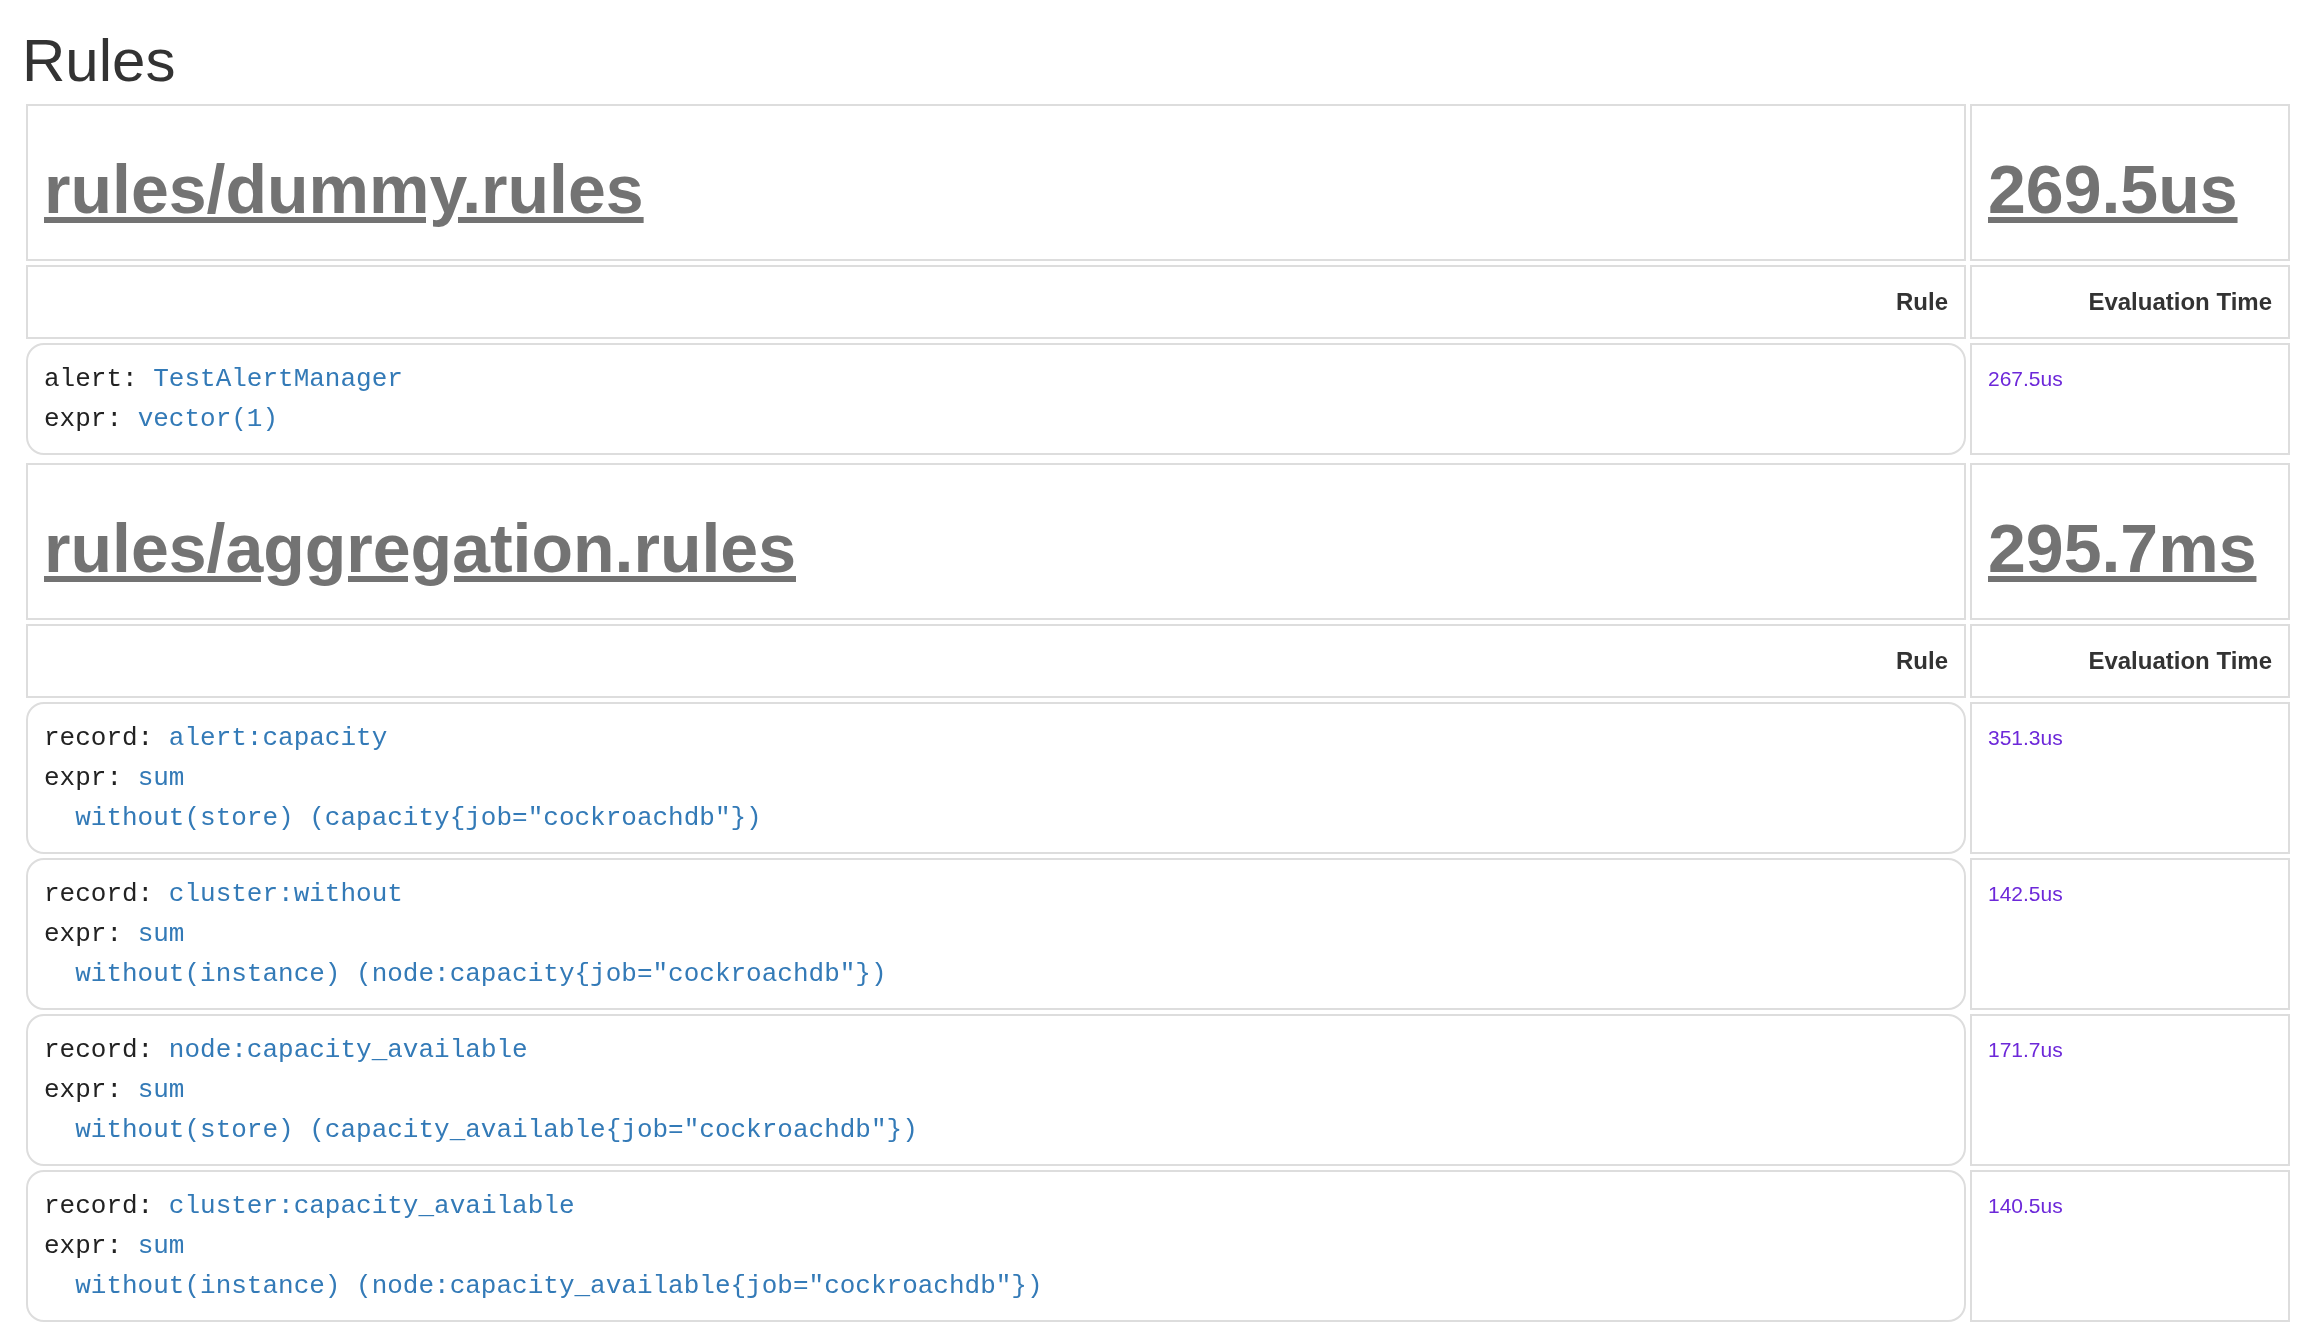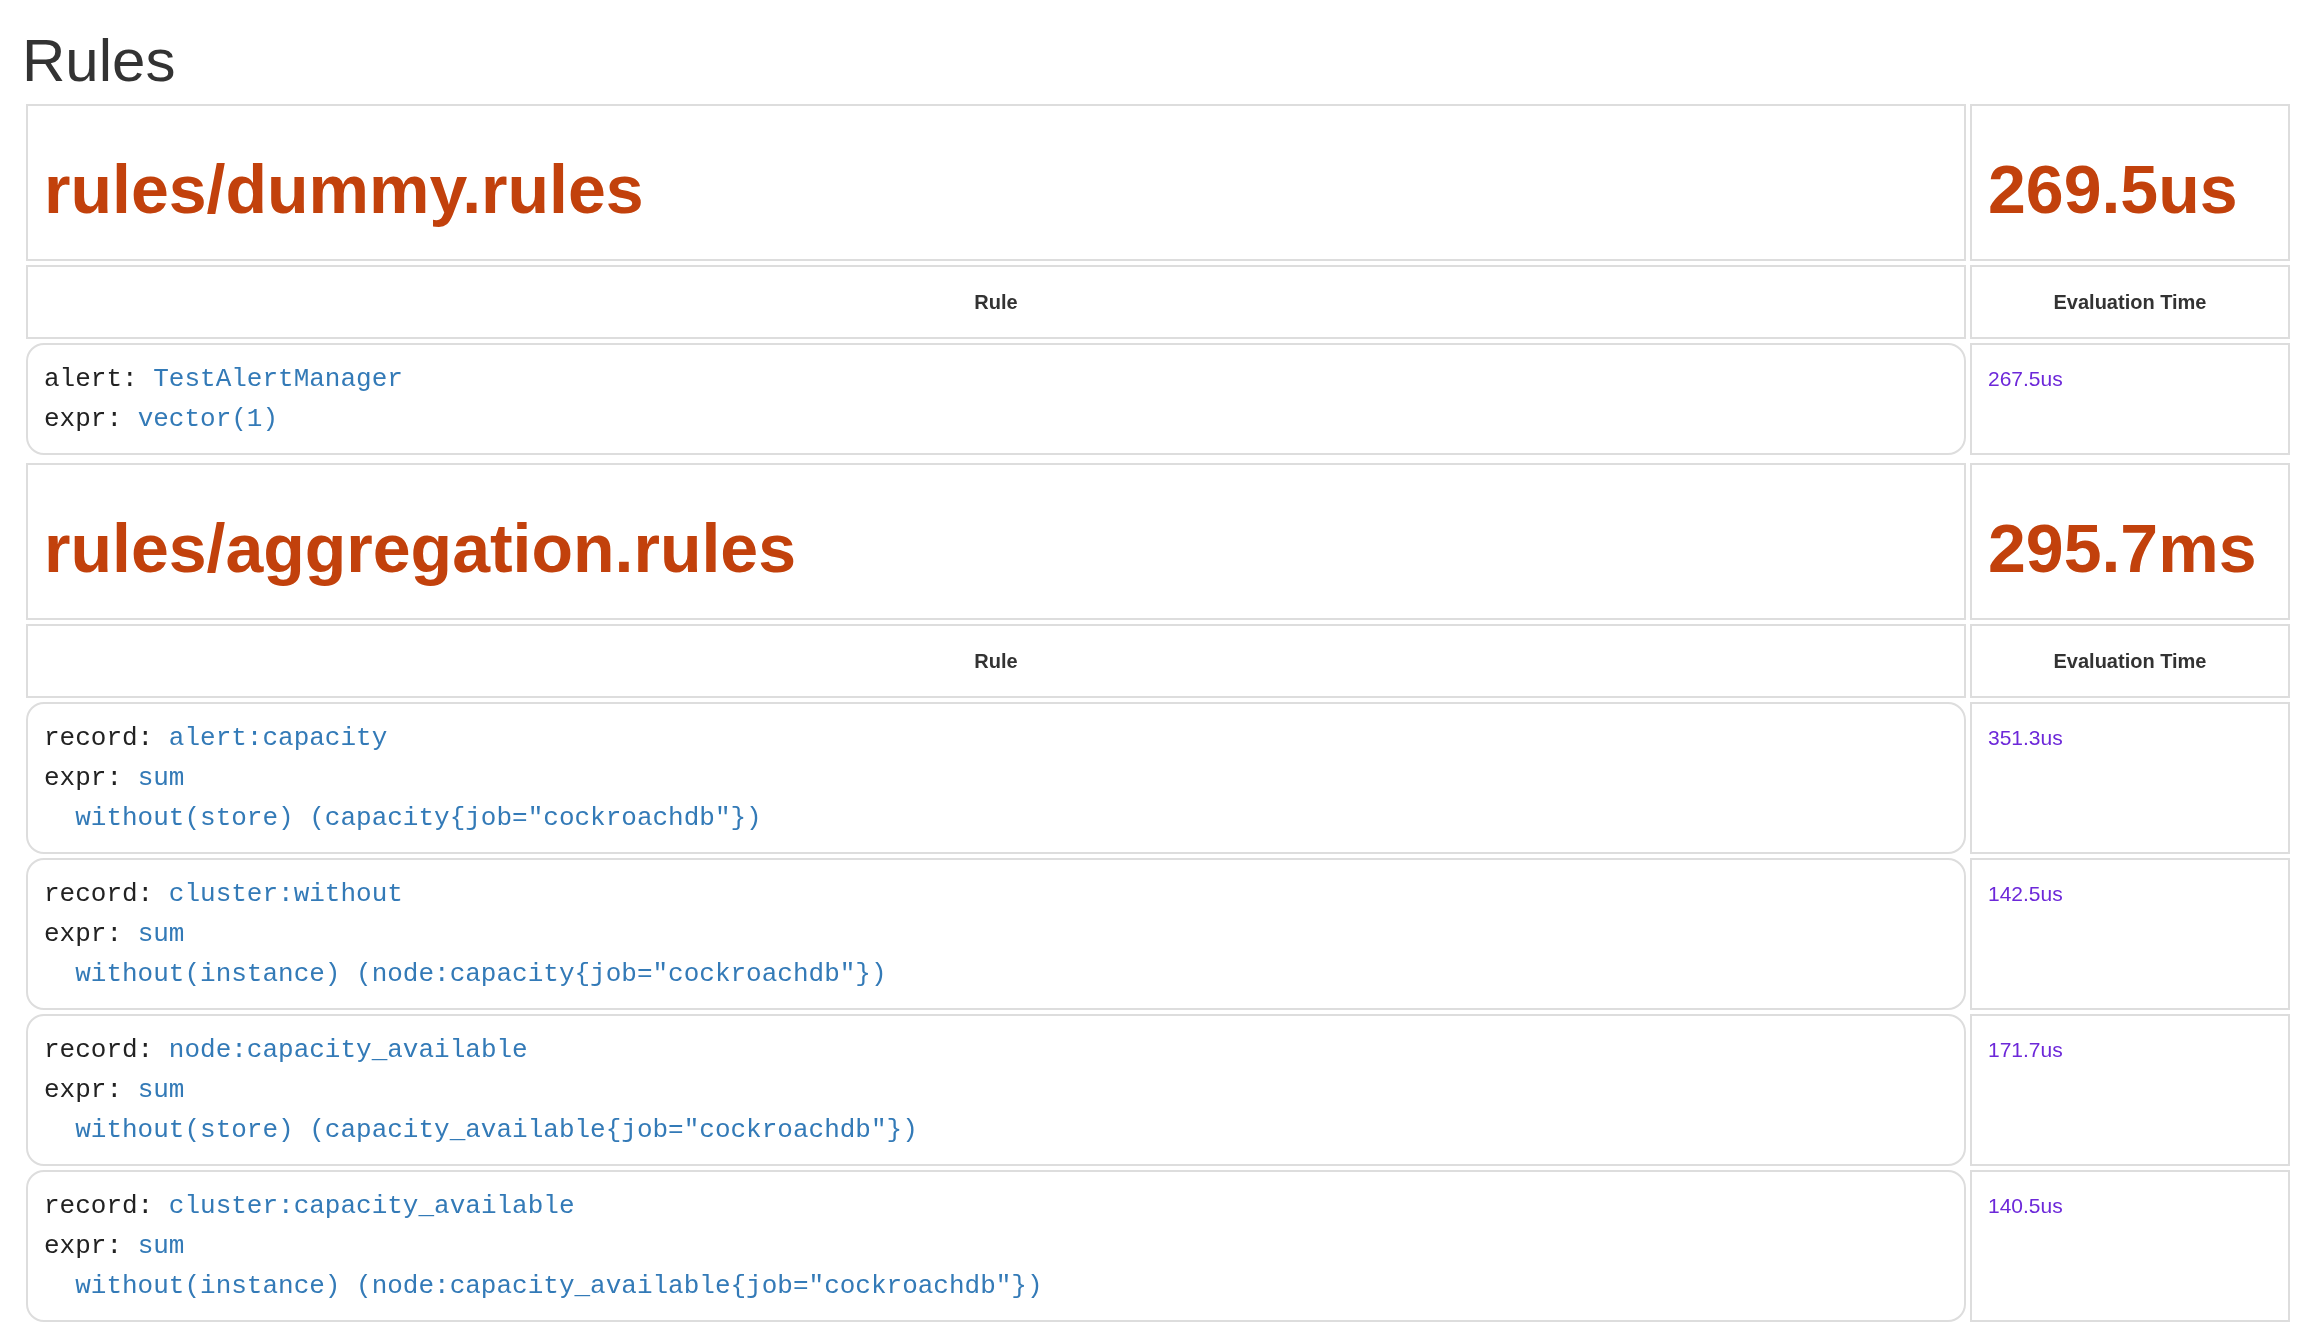--- a/index.html
+++ b/index.html
@@ -32,29 +32,30 @@
     border: 2px solid #dddddd;
     vertical-align: top;
     padding: 14px 16px;
     background: #ffffff;
   }
   .group-title {
     font-size: 68px;
     line-height: 75px;
     font-weight: 700;
     margin: 32px 0 18px 0;
-    color: #c2410c;
+    color: #737373;
     white-space: nowrap;
     overflow: hidden;
+    text-decoration: underline;
   }
   td.col-header {
     font-weight: 700;
-    font-size: 20px;
+    font-size: 24px;
     line-height: 42px;
-    text-align: center;
+    text-align: right;
     margin-left: 32px;
   }
   td.rule-cell { background: #f5f5f5; border-radius: 18px; }
   pre.rule-text {
     margin: 0;
     padding: 0;
     font-family: "Liberation Mono", monospace;
     font-size: 26px;
     line-height: 40px;
     color: #222222;

